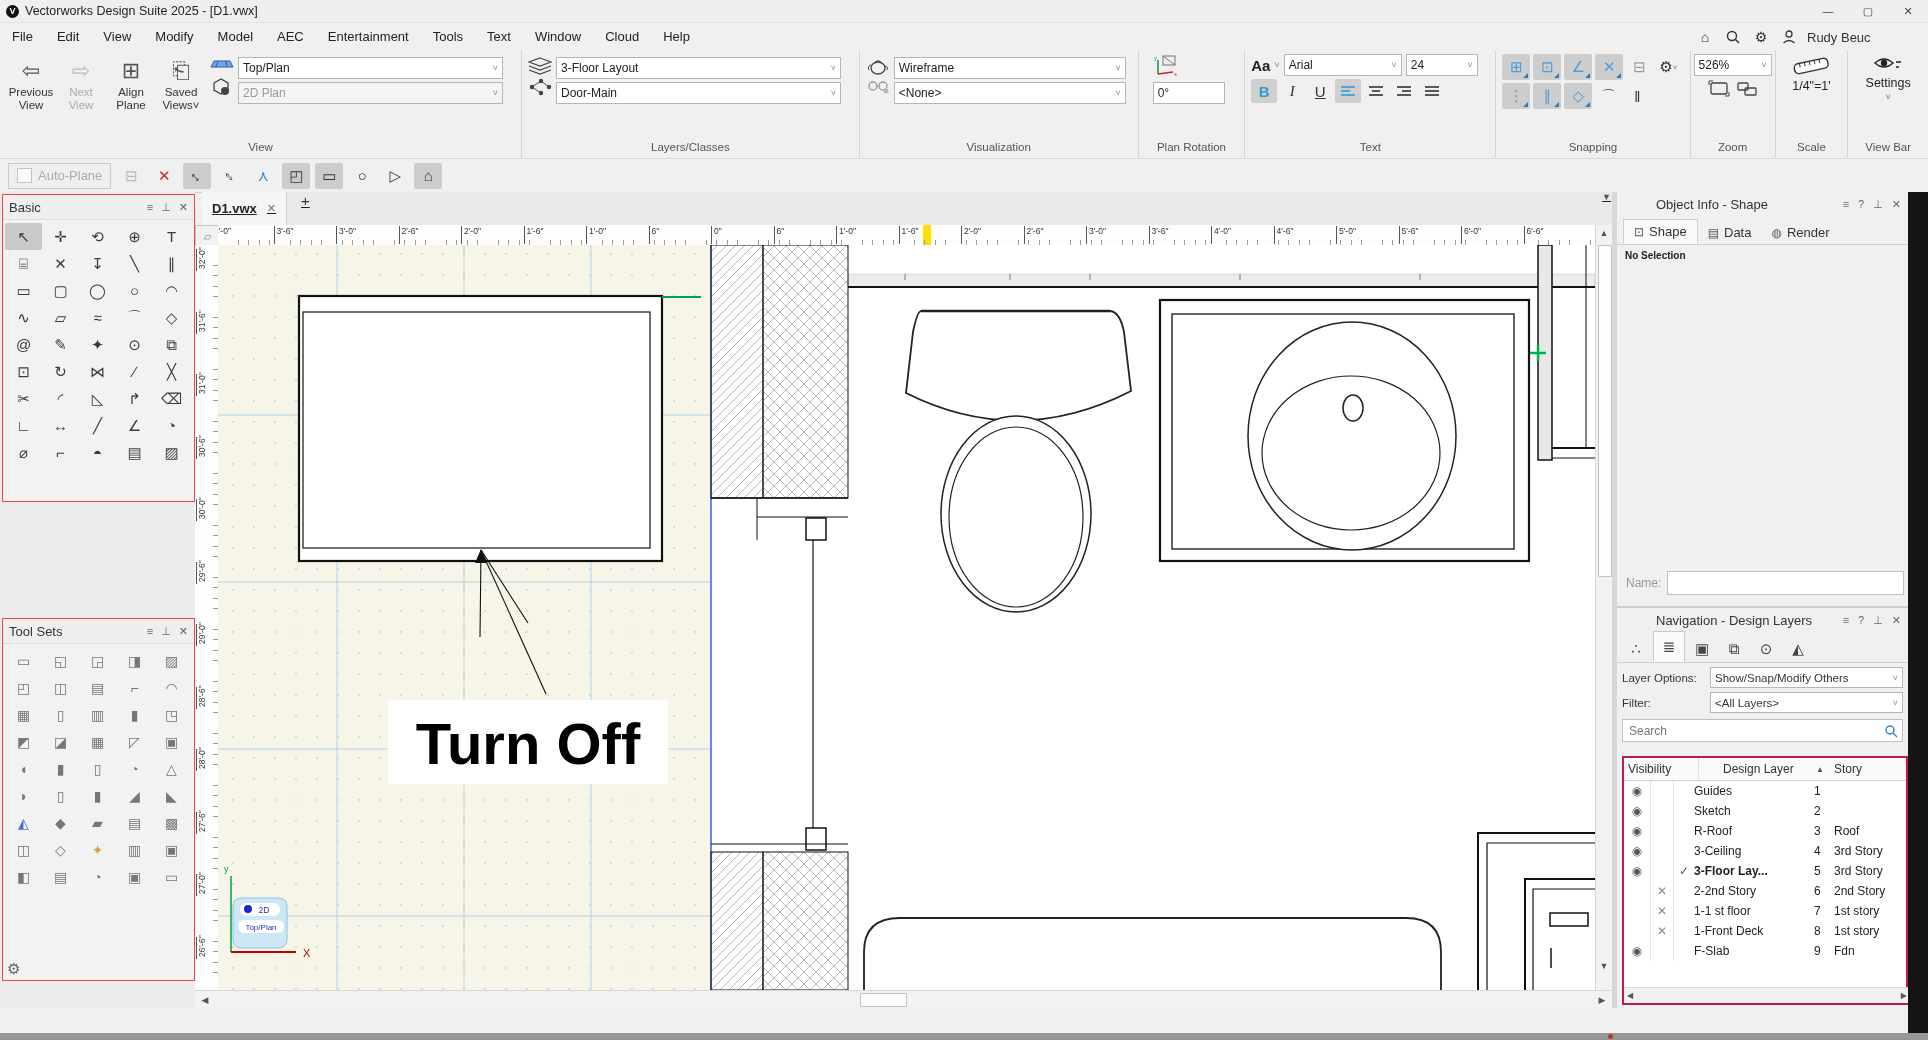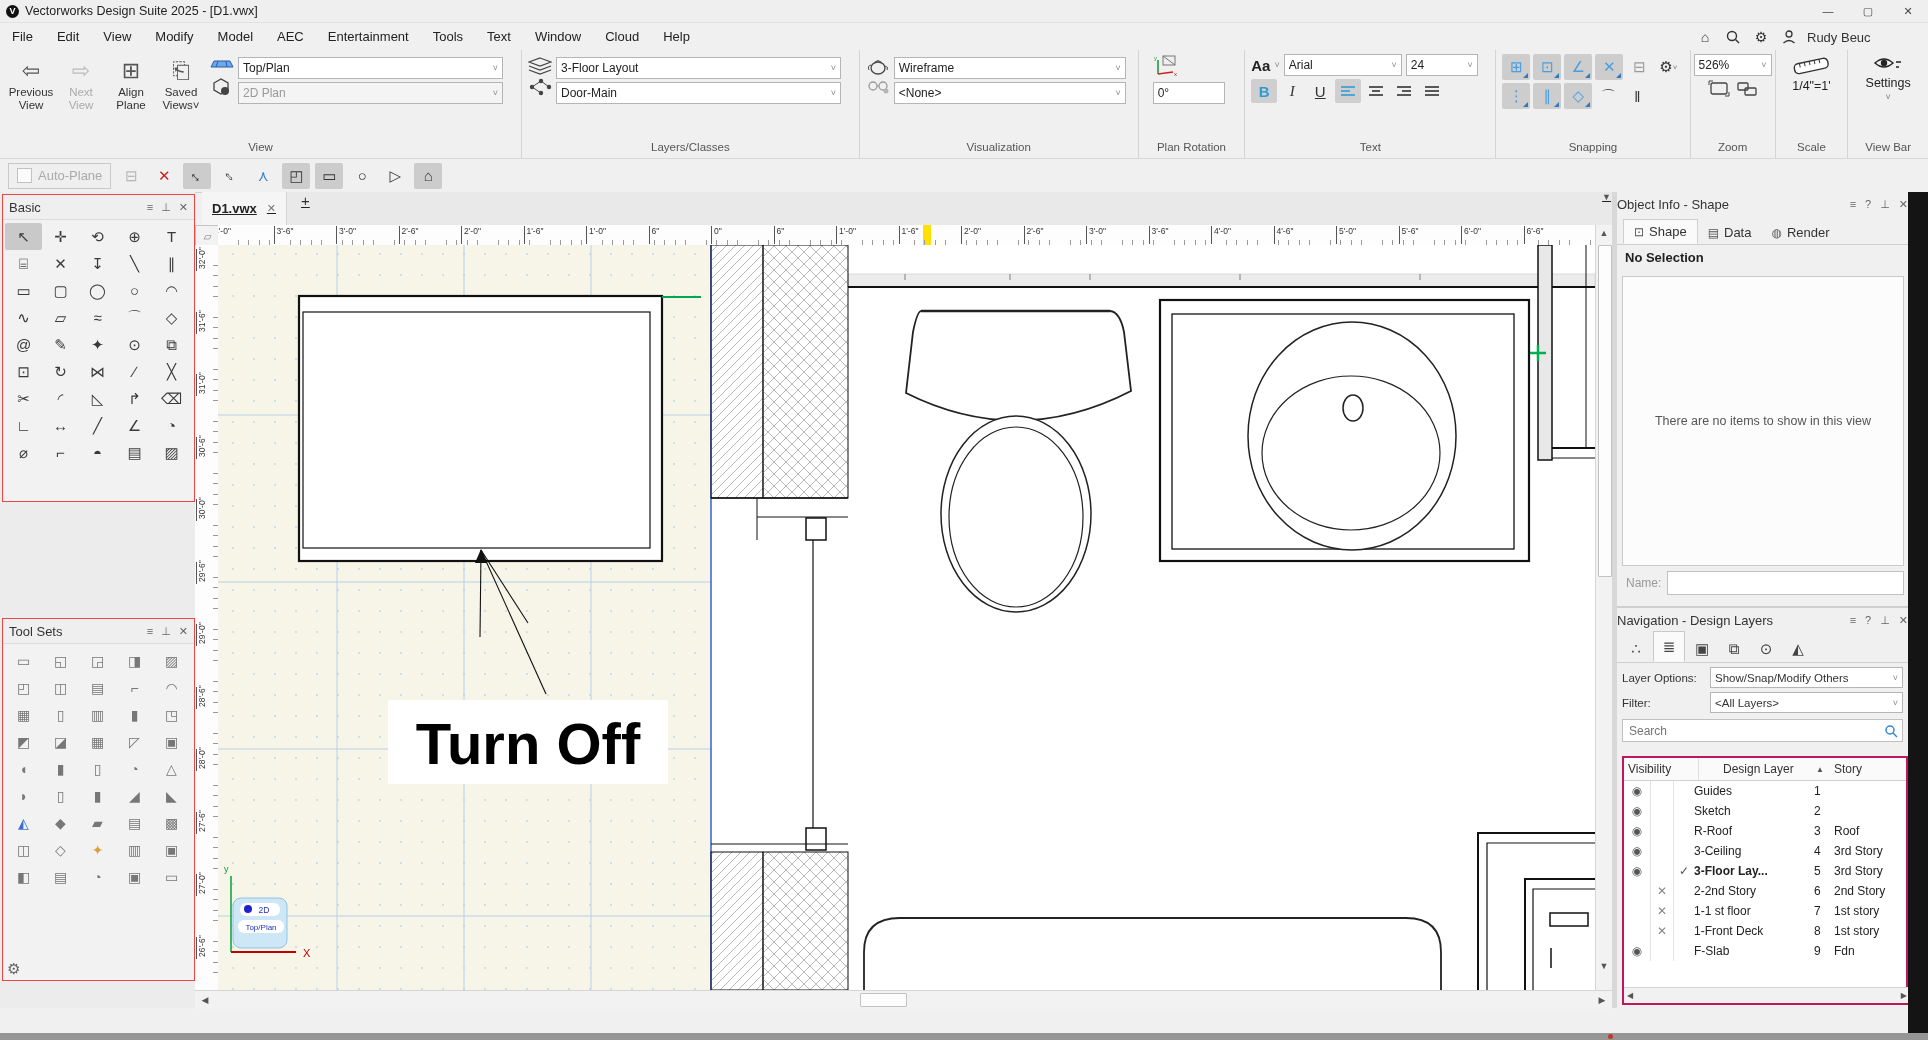--- a/index.html
+++ b/index.html
@@ -64,27 +64,27 @@
   .rlabel{position:absolute;top:1px;font-size:8.5px;color:#333;border-left:1px solid #555;padding-left:2px;height:18px;white-space:nowrap;}
   .rlabelv{position:absolute;left:1px;font-size:8.5px;color:#333;border-top:1px solid #555;width:20px;text-align:left;transform:rotate(-90deg);transform-origin:0 0;white-space:nowrap;padding-left:2px;height:12px;}
   #cursor-mark-h{position:absolute;left:705px;top:0;width:8px;height:20px;background:#ffe000;}
   #corner-box{left:195px;top:225px;width:23px;height:20px;background:#f2f2f2;border:1px solid #c5c5c5;font-size:10px;color:#777;display:flex;align-items:center;justify-content:center;}
   
   .sb{background:#f2f2f2;position:absolute;}
   .sb .arr{position:absolute;color:#555;font-size:9px;width:16px;height:16px;display:flex;align-items:center;justify-content:center;}
   .thumb{position:absolute;background:#fdfdfd;border:1px solid #c2c2c2;border-radius:1px;}
   
   #rightpanel{left:1617px;top:192px;width:291px;height:816px;background:#f0f0f0;}
-  .rp-head{height:24px;display:flex;align-items:center;padding:0 0;font-size:13px;color:#333;}
+  .rp-head{height:24px;display:flex;align-items:center;padding:0 7px;font-size:13px;color:#333;margin-left:32px;}
   .rp-head .hic{margin-left:auto;display:flex;gap:9px;color:#666;font-size:11px;}
   .oi-tabs{height:28px;display:flex;align-items:flex-end;padding-left:6px;border-bottom:1px solid #cfcfcf;}
   .oi-tab{display:flex;align-items:center;gap:5px;font-size:13px;color:#333;padding:4px 10px;}
   .oi-tab.active{background:#fafafa;border:1px solid #cfcfcf;border-bottom:1px solid #fafafa;}
   .oi-tab .tic{font-size:12px;color:#555;}
-  #no-selection{font-size:13px;font-weight:bold;color:#222;padding:5px 8px;}
+  #no-selection{font-size:10px;font-weight:bold;color:#222;padding:5px 8px;}
   #oi-empty{position:absolute;left:5px;top:84px;width:280px;height:288px;background:#fcfcfc;border:1px solid #c9c9c9;display:flex;align-items:center;justify-content:center;}
   #oi-empty span{font-size:12.5px;color:#555;}
   #name-row{position:absolute;left:5px;top:378px;width:282px;height:26px;display:flex;align-items:center;gap:6px;}
   #name-row label{font-size:12px;color:#999;margin-left:4px;}
   #name-row input{flex:1;height:20px;border:1px solid #c0c0c0;background:#fff;}
   .nav-icons{display:flex;align-items:flex-end;height:30px;padding-left:4px;gap:2px;border-bottom:1px solid #d0d0d0;}
   .nav-ic{width:30px;height:26px;display:flex;align-items:center;justify-content:center;font-size:15px;color:#444;}
   .nav-ic.active{background:#fafafa;border:1px solid #c9c9c9;border-bottom:1px solid #fafafa;height:29px;}
   .form-row{display:flex;align-items:center;padding:4px 5px 0 5px;font-size:11.5px;color:#333;}
   .form-row .lbl{width:88px;}
@@ -793,23 +793,20 @@
             <span class="tic">▤</span>
             <span>Data</span>
           </div>
 
           <div class="oi-tab">
             <span class="tic">◍</span>
             <span>Render</span>
           </div>
         </div>
       <div id="no-selection">No Selection</div>
-      <div id="oi-empty">
-        <span>There are no items to show in this view</span>
-      </div>
       <div id="name-row">
         <label>Name:</label>
         <input value="" style="">
       </div>
     </div>
 
     <div class="abs" style="left:0;top:416px;width:291px;height:400px">
       <div class="rp-head">
         <span>Navigation - Design Layers</span>
         <span class="hic">

